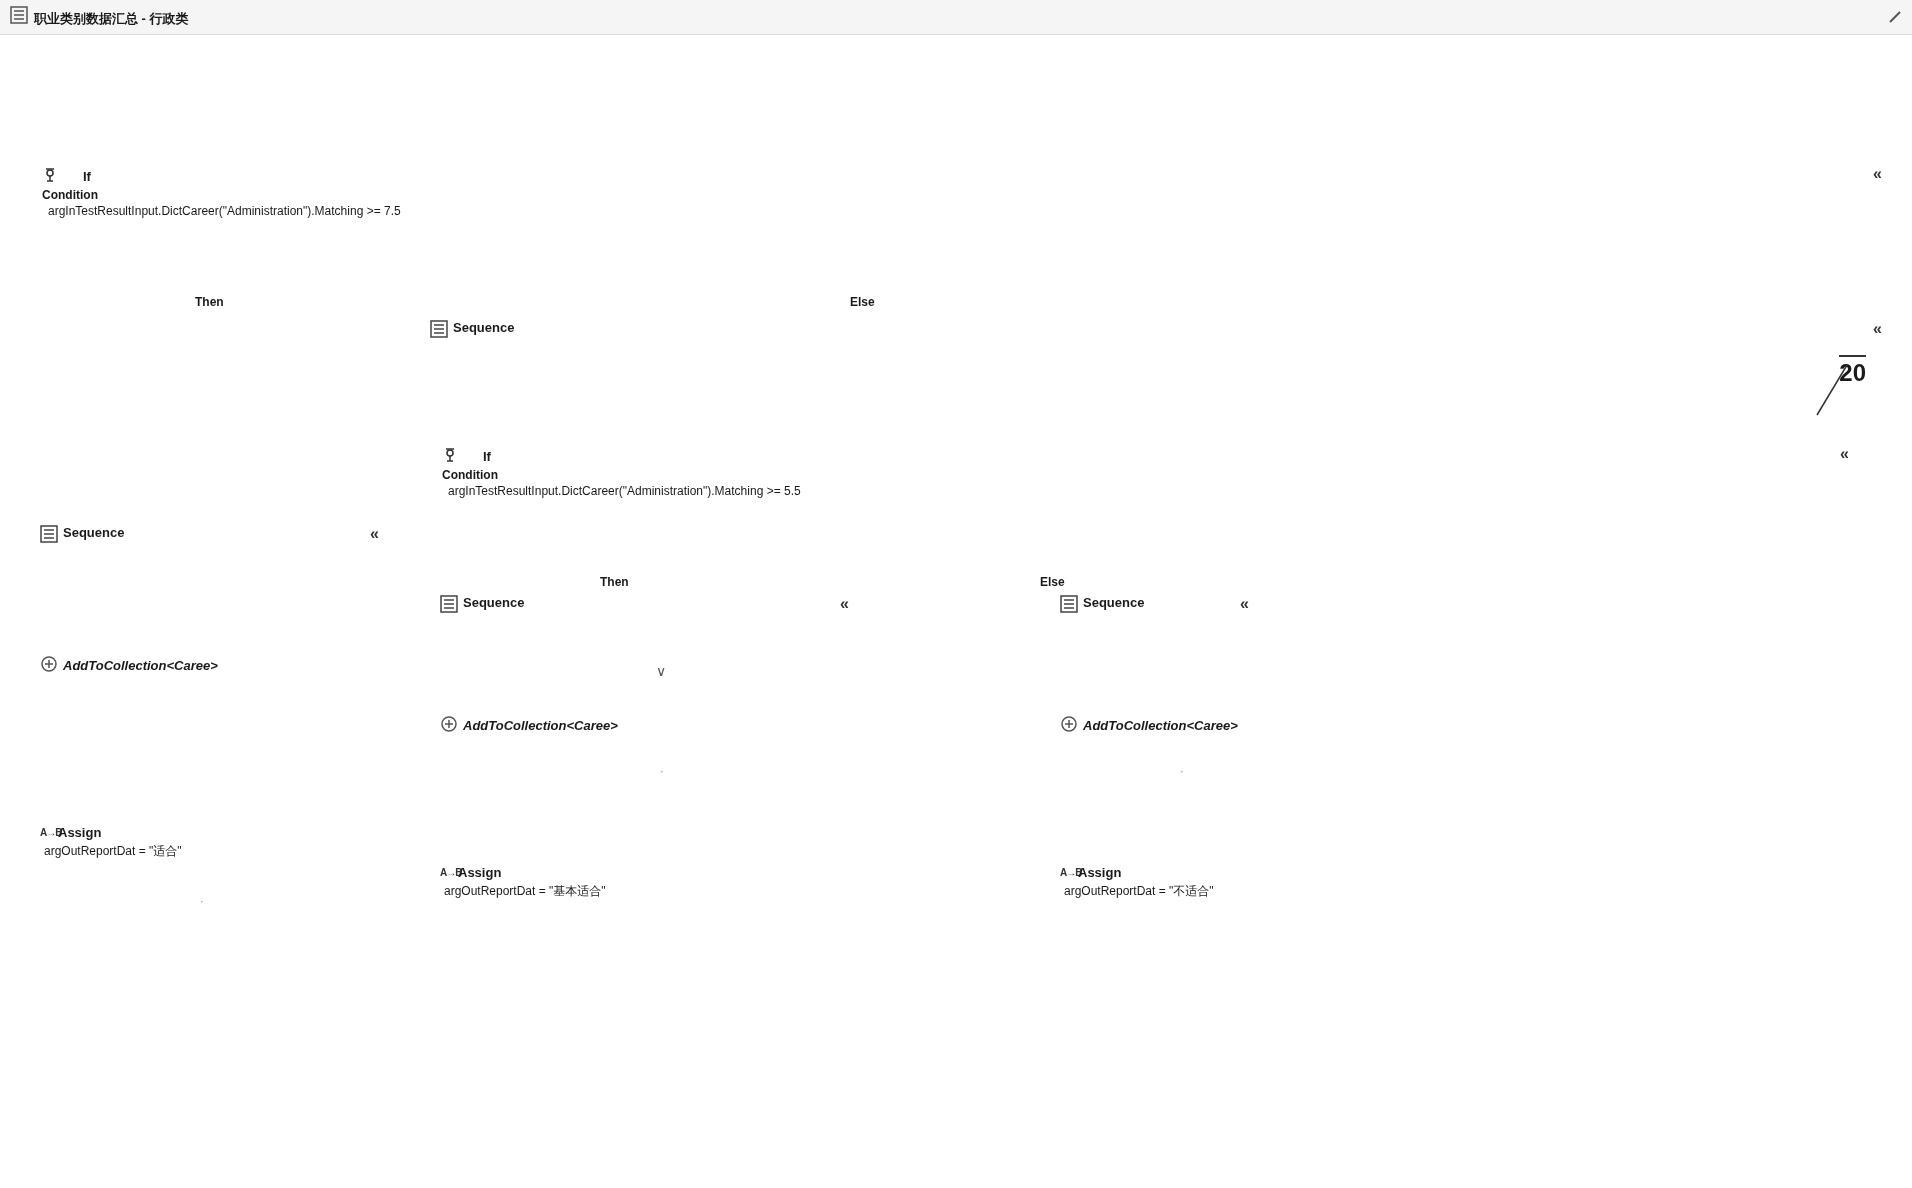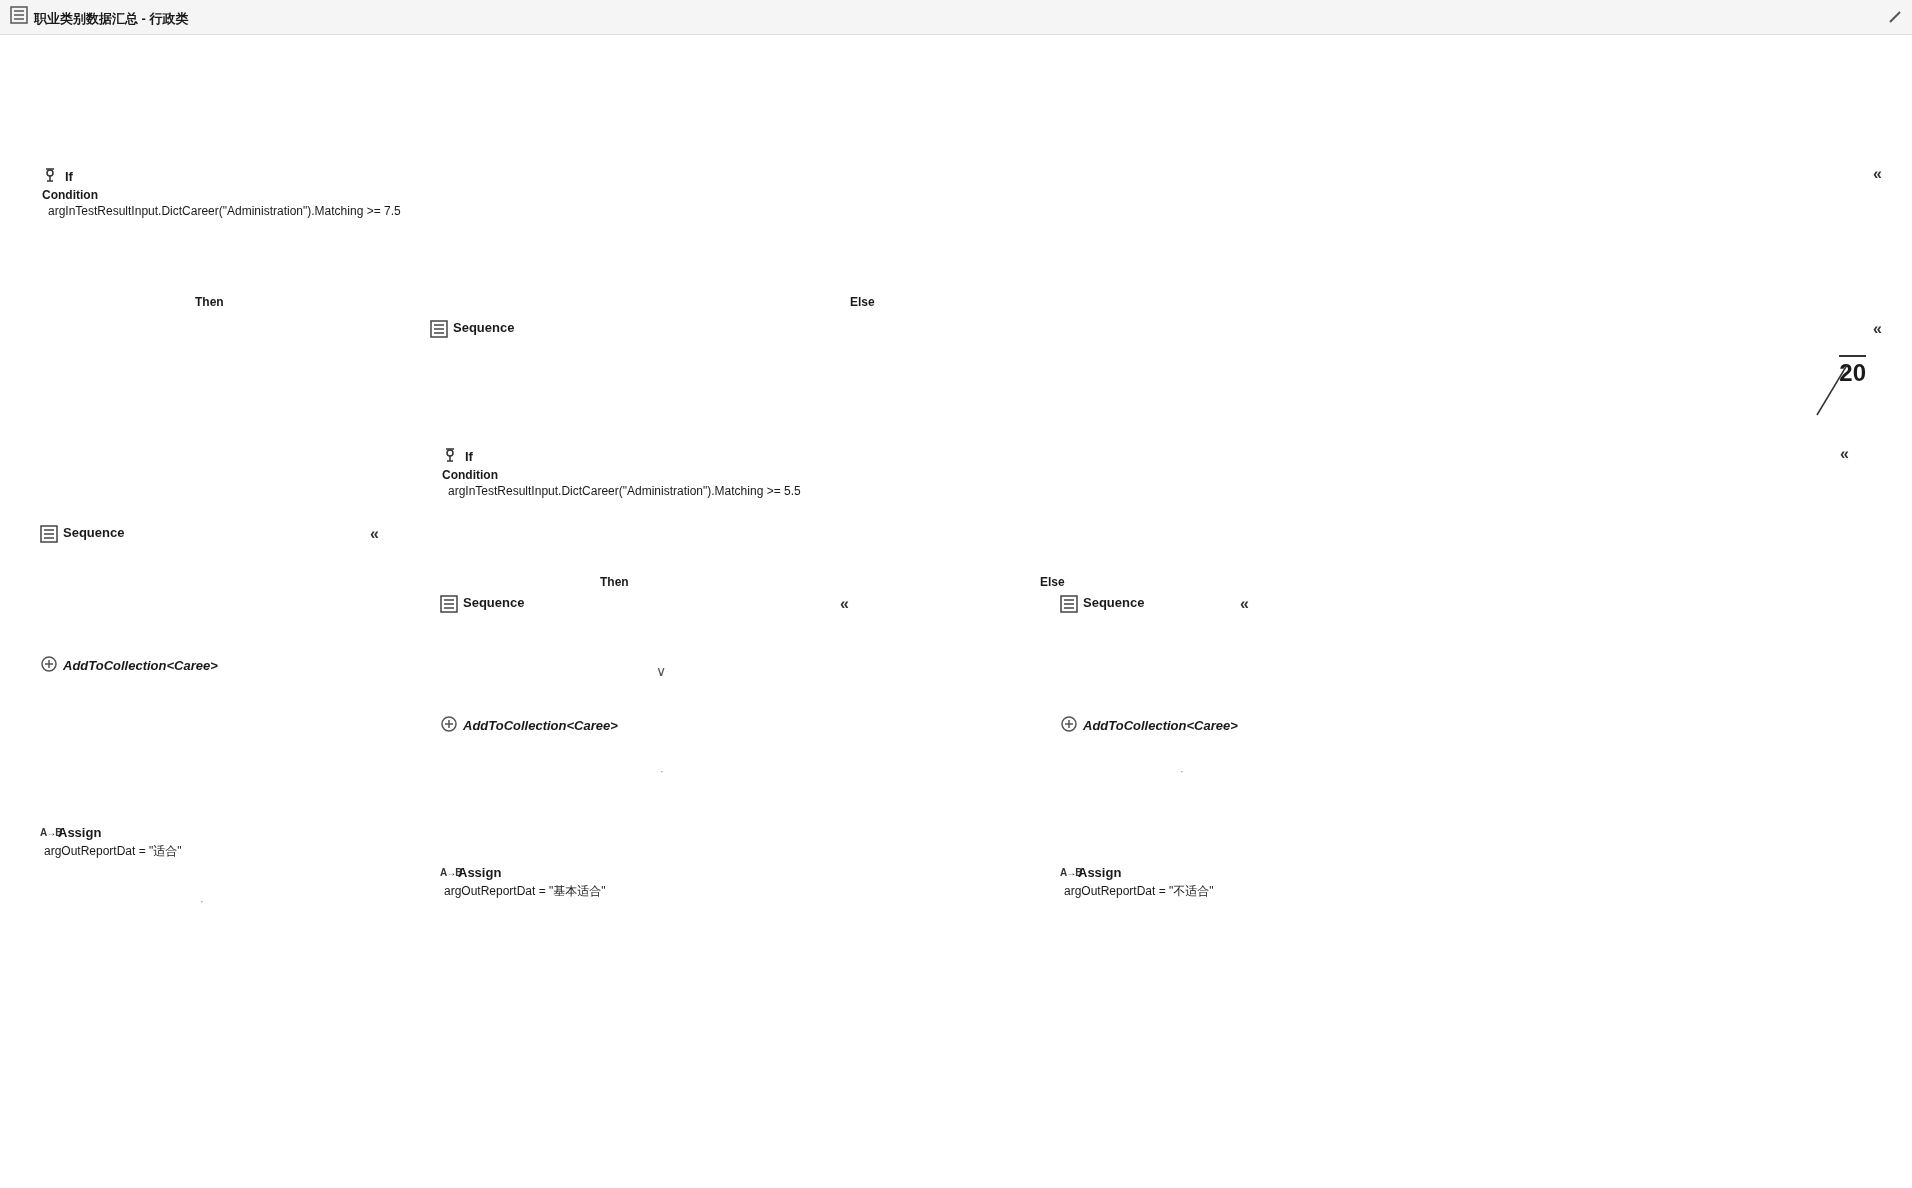--- a/index.html
+++ b/index.html
@@ -51,21 +51,21 @@
     .node {
       position: absolute;
       display: flex;
       flex-direction: column;
       align-items: flex-start;
     }
 
     .node-header {
       display: flex;
       align-items: center;
-      gap: 5px;
+      gap: 23px;
       font-weight: bold;
       font-size: 13px;
     }
 
     .node-label {
       font-weight: bold;
       font-size: 13px;
     }
 
     .collapse-btn {

